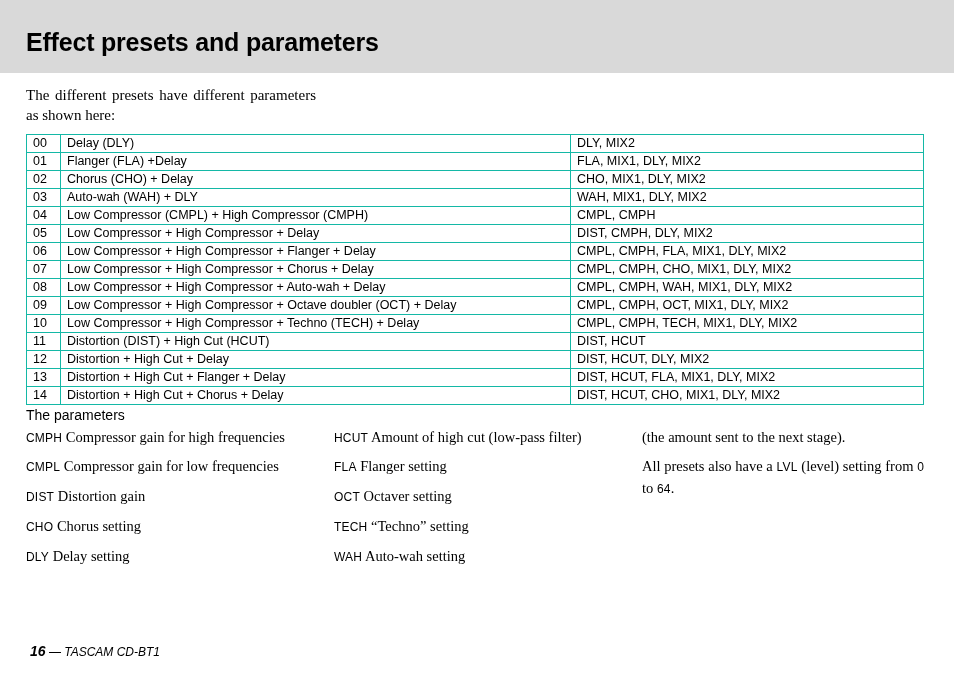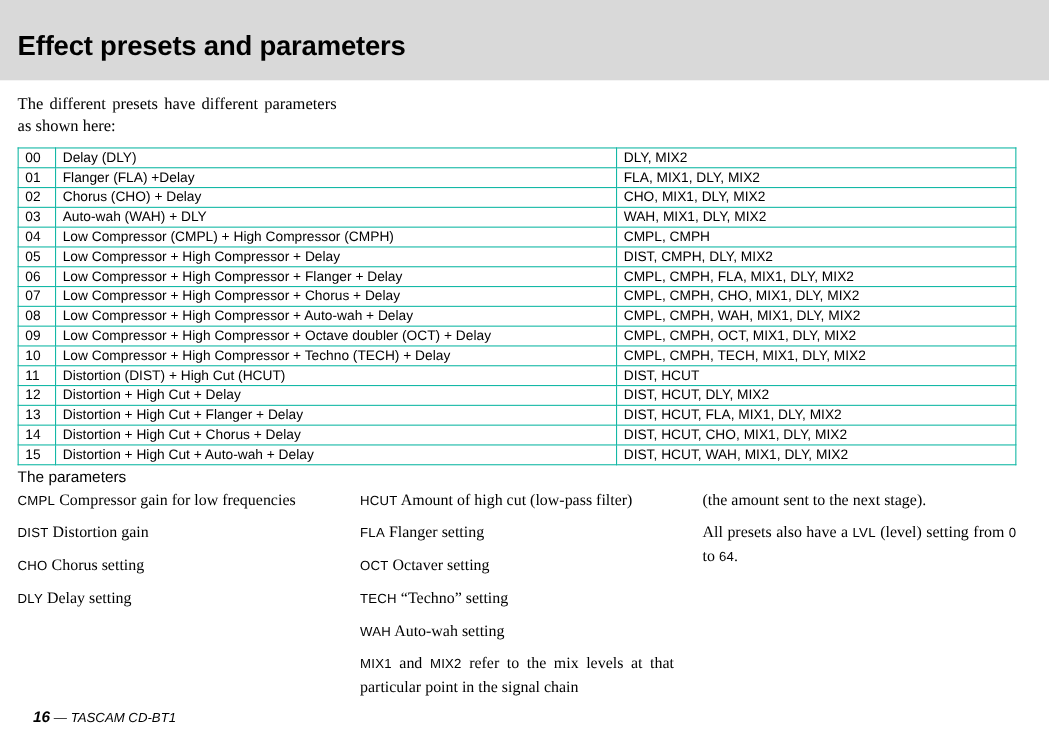--- a/index.html
+++ b/index.html
@@ -8,21 +8,21 @@
     height: 675px;
     background: #fff;
     font-family: Georgia, 'Times New Roman', serif;
     color: #000;
     padding: 0;
     position: relative;
   }
   .page {
     width: 100%;
     height: 100%;
-    padding: 0 30px 0 16px;
+    padding: 0 30px 0 26px;
     border-radius: 31px;
   }
   .header-band {
     background: #d9d9d9;
     margin: 0 -30px 12px -30px;
     padding: 28px 30px 16px 30px;
   }
   .title {
     font-family: Arial, Helvetica, sans-serif;
     font-weight: bold;
@@ -169,44 +169,39 @@
         <tr>
           <td class="num">13</td>
           <td class="desc">Distortion + High Cut + Flanger + Delay</td>
           <td class="params">DIST, HCUT, FLA, MIX1, DLY, MIX2</td>
         </tr>
         <tr>
           <td class="num">14</td>
           <td class="desc">Distortion + High Cut + Chorus + Delay</td>
           <td class="params">DIST, HCUT, CHO, MIX1, DLY, MIX2</td>
         </tr>
-        <tr>
-          <td class="num">15</td>
-          <td class="desc">Distortion + High Cut + Auto-wah + Delay</td>
-          <td class="params">DIST, HCUT, WAH, MIX1, DLY, MIX2</td>
-        </tr>
       </tbody>
   </table>
 
   <h2 class="section-subtitle">The parameters</h2>
 
   <div class="columns">
     <div class="col">
+      <p><span class="abbr">CMPH</span><span> Compressor gain for high frequencies</span></p>
       <p><span class="abbr">CMPL</span><span> Compressor gain for low frequencies</span></p>
       <p><span class="abbr">DIST</span><span> Distortion gain</span></p>
       <p><span class="abbr">CHO</span><span> Chorus setting</span></p>
       <p><span class="abbr">DLY</span><span> Delay setting</span></p>
     </div>
     <div class="col">
       <p><span class="abbr">HCUT</span><span> Amount of high cut (low-pass filter)</span></p>
       <p><span class="abbr">FLA</span><span> Flanger setting</span></p>
       <p><span class="abbr">OCT</span><span> Octaver setting</span></p>
       <p><span class="abbr">TECH</span><span> “Techno” setting</span></p>
       <p><span class="abbr">WAH</span><span> Auto-wah setting</span></p>
-      <p><span class="abbr">MIX1</span><span> and </span><span class="abbr">MIX2</span><span> refer to the mix levels at that particular point in the signal chain </span></p>
     </div>
     <div class="col">
       <p>(the amount sent to the next stage).</p>
       <p><span>All presets also have a </span><span class="abbr">LVL</span><span> (level) setting from </span><span class="abbr">0</span><span> to </span><span class="abbr">64</span><span>.</span></p>
     </div>
   </div>
 
   <div class="footer">
     <span class="pg">16</span><span> — </span><span>TASCAM CD-BT1</span>
   </div>

